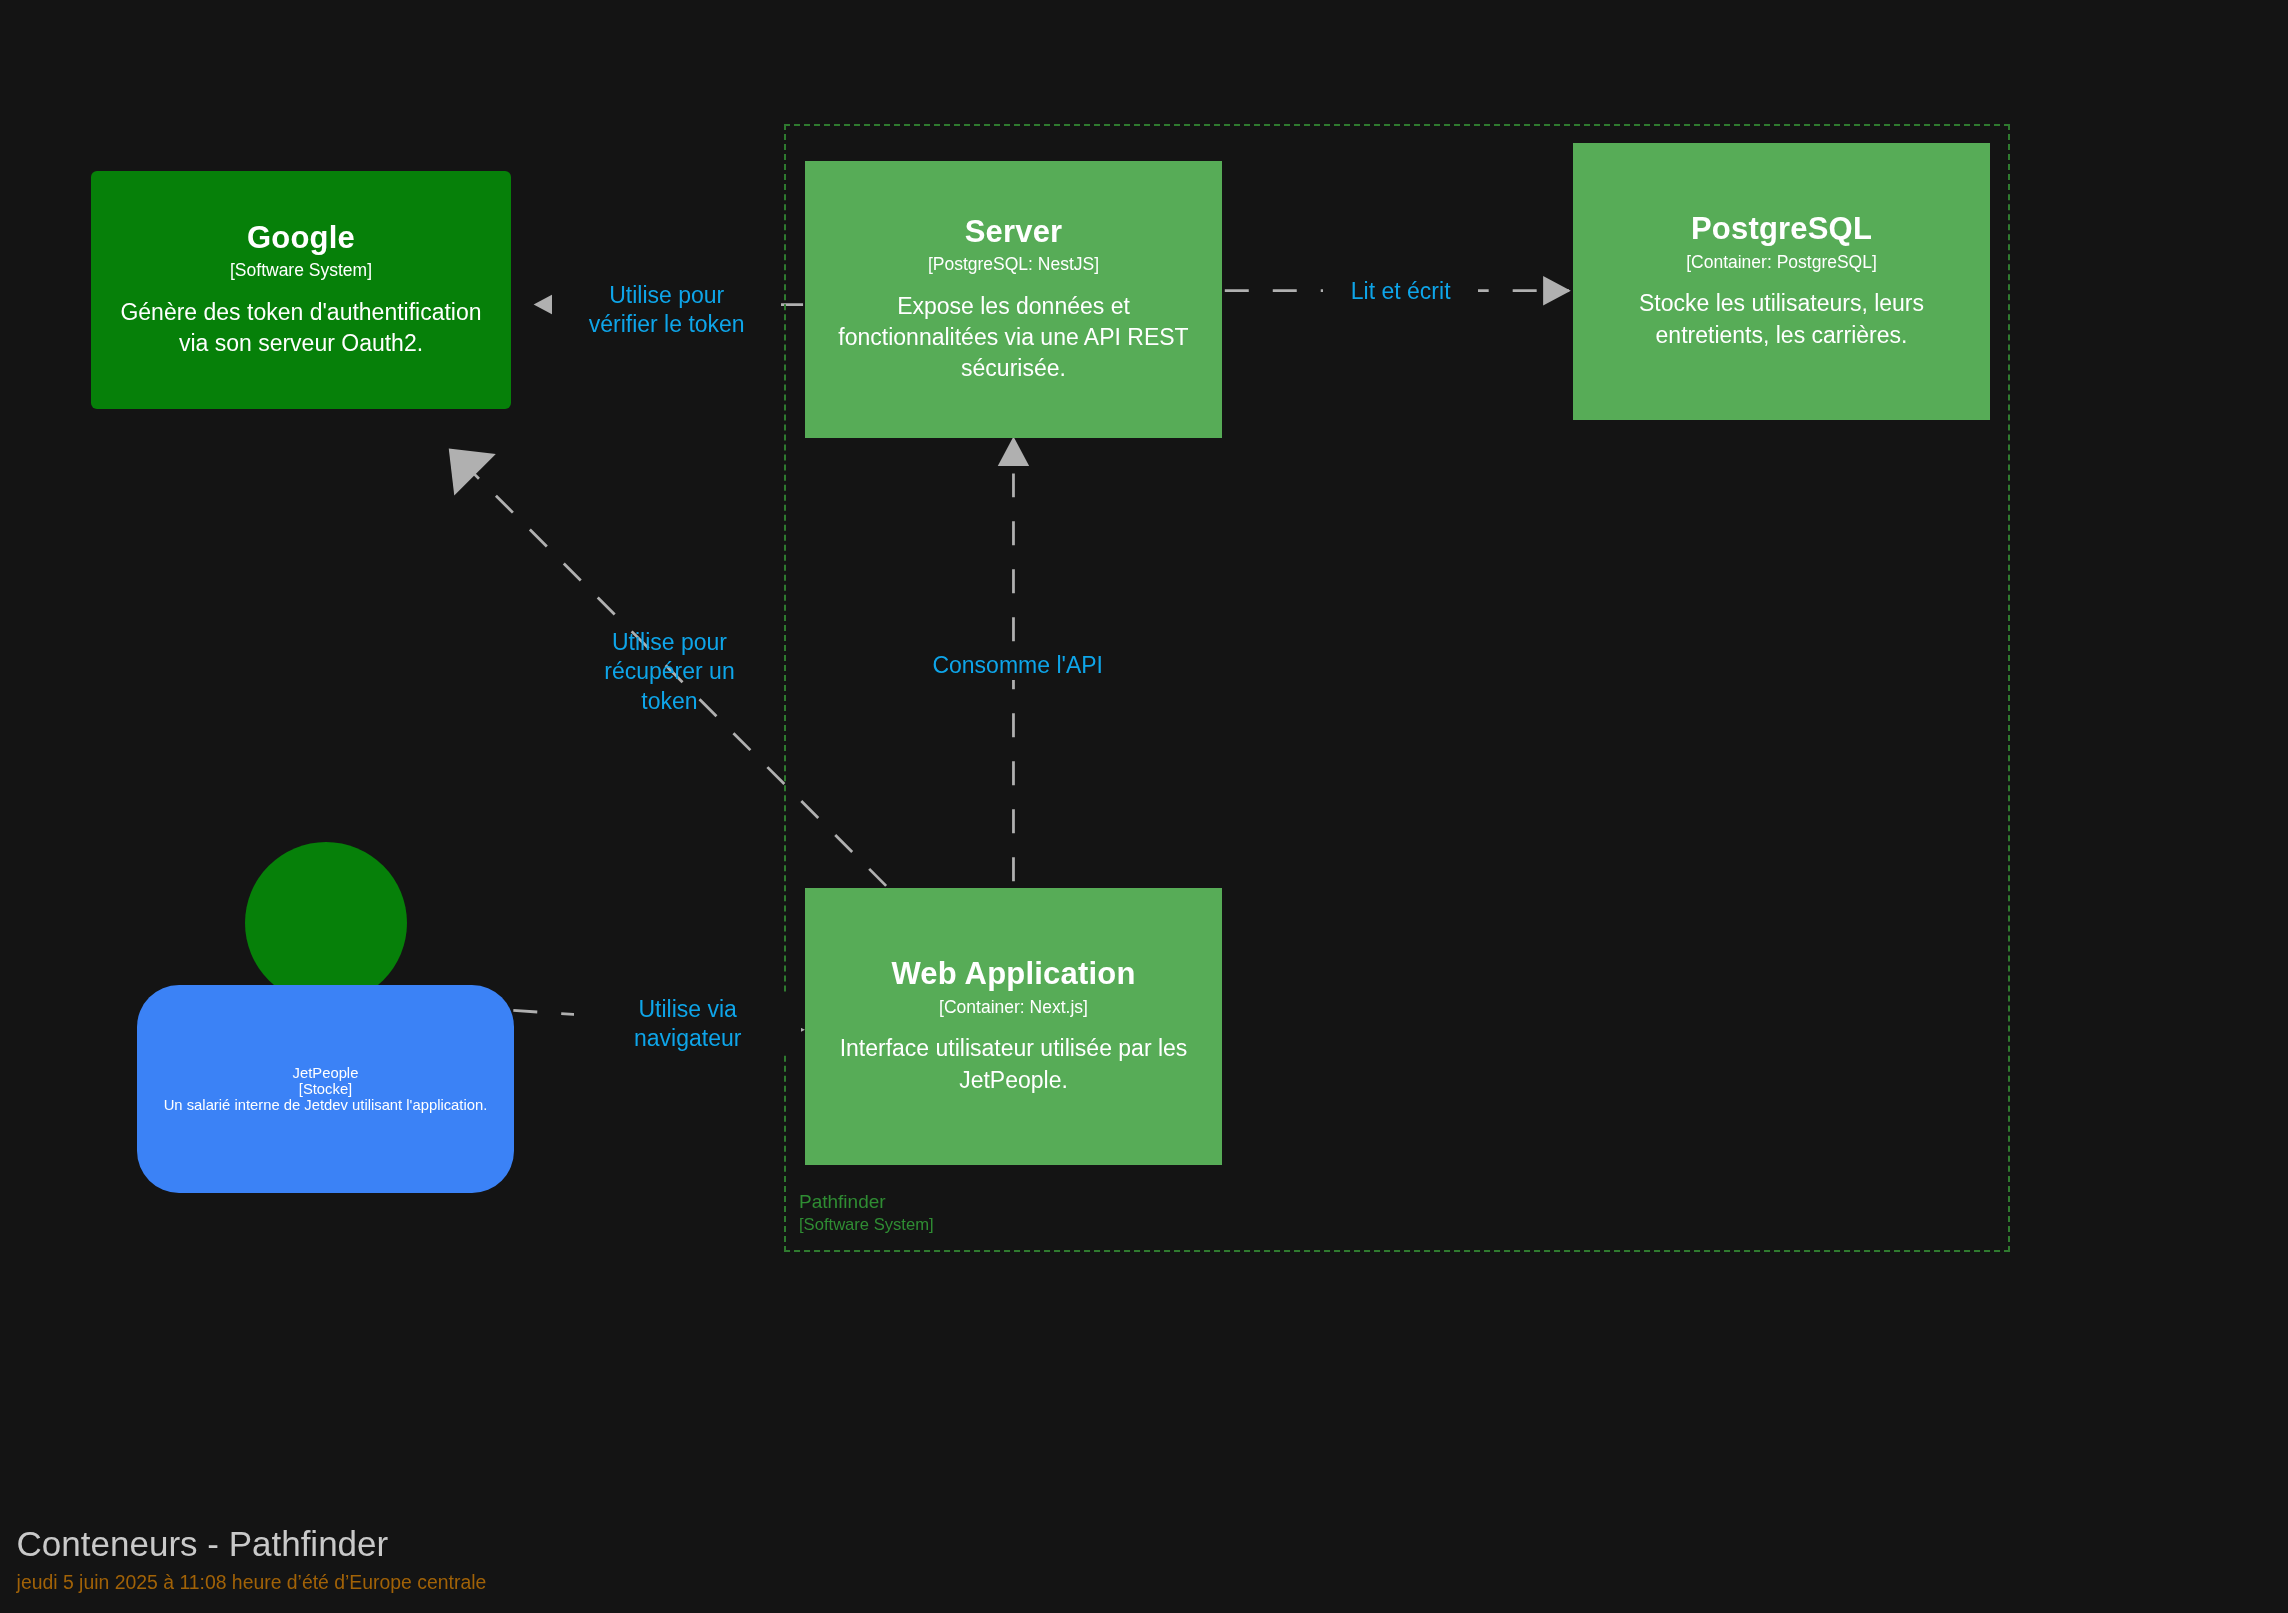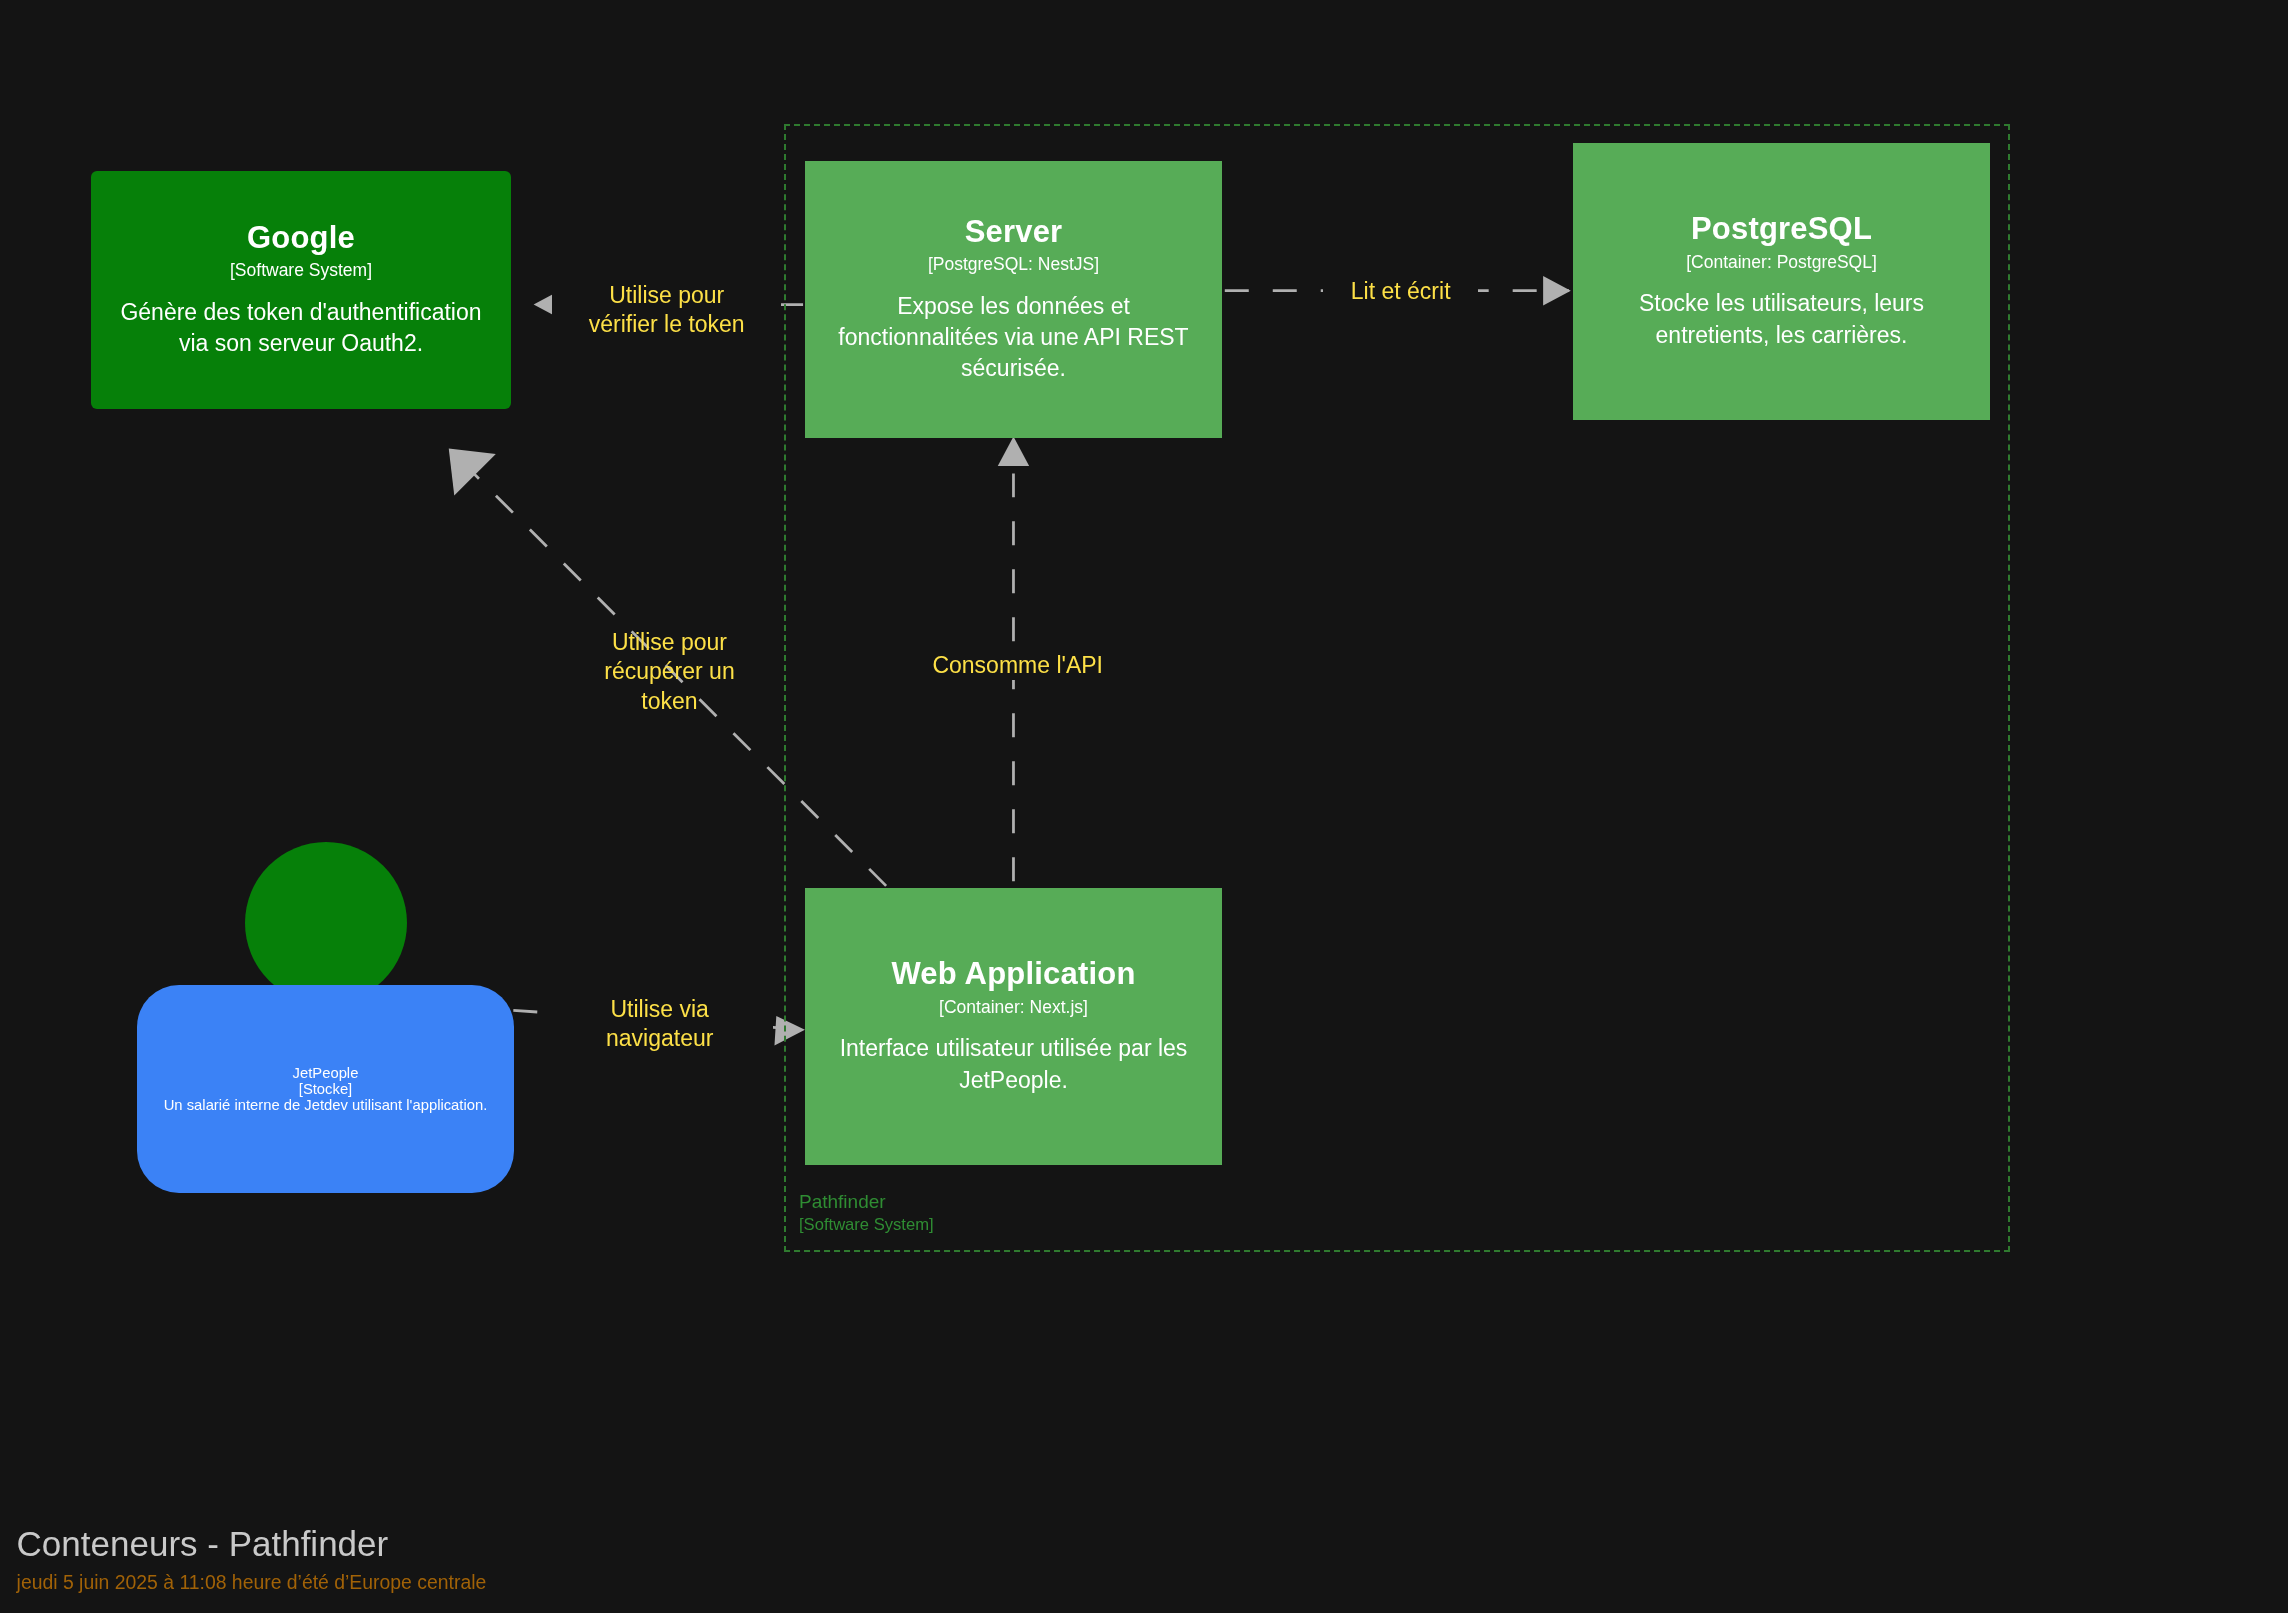--- a/index.html
+++ b/index.html
@@ -127,21 +127,21 @@
   .boundary-label .b-type {
     font-size: 16.6px;
     font-weight: normal;
     display: block;
     margin-top: 2.8px;
   }
 
   
   .rel-label {
     position: absolute;
-    color: #fde047;
+    color: #0ea5e9;
     font-size: 23px;
     line-height: 1.28;
     text-align: center;
     white-space: pre-line;
   }
   .rel-label.inline {
     background: #141414;
     padding: 0 3.7px;
   }
 
@@ -246,21 +246,21 @@
 vérifier le token</div>
 
   <div class="rel-label inline" style="left:1323px; top:277px; width:148px;">Lit et écrit</div>
 
   <div class="rel-label inline" style="left:904px; top:651px; width:220px;">Consomme l'API</div>
 
   <div class="rel-label" style="left:554px; top:628px; width:231px;">Utilise pour
 récupérer un
 token</div>
 
-  <div class="rel-label inline" style="left:546px; top:995px; width:220px;">Utilise via
+  <div class="rel-label inline" style="left:574px; top:995px; width:220px;">Utilise via
 navigateur</div>
 
   <div class="footer">
     <div class="f-title">Conteneurs - Pathfinder</div>
     <div class="f-sub">jeudi 5 juin 2025 à 11:08 heure d’été d’Europe centrale</div>
   </div>
 
 </div>
 
 

